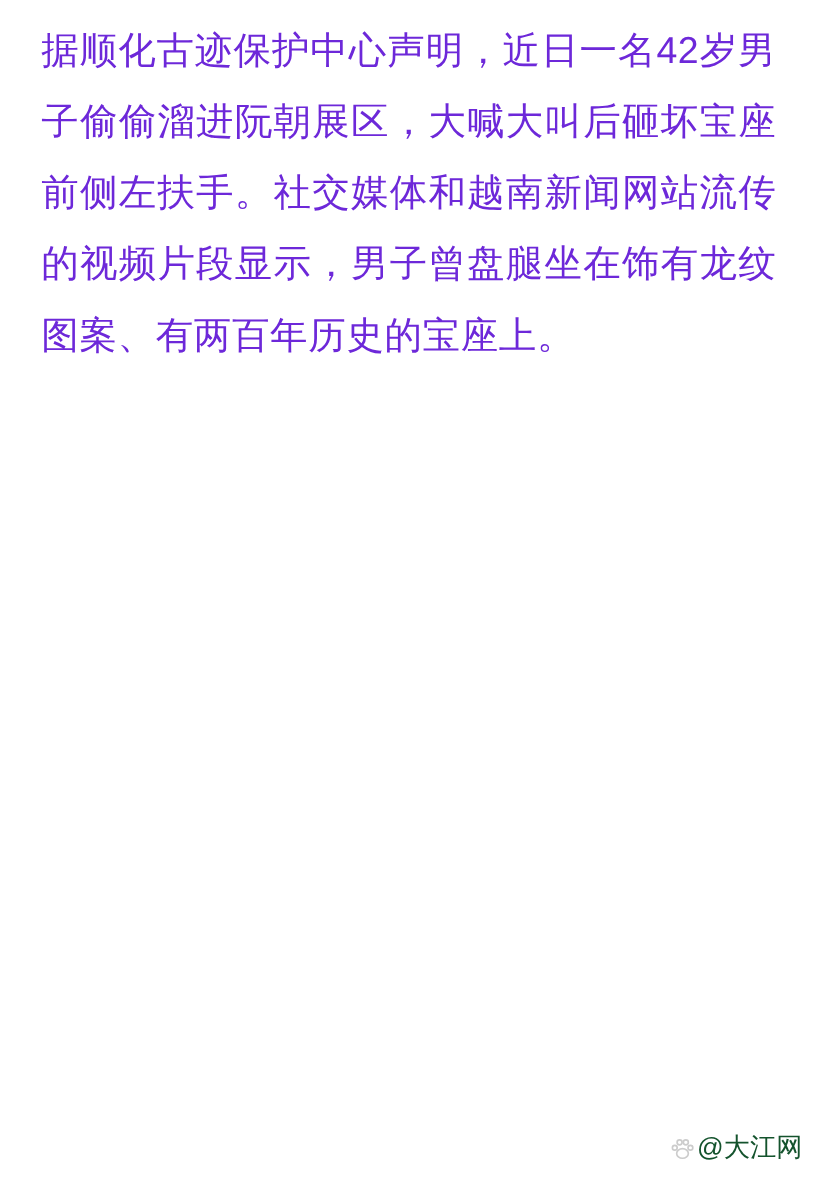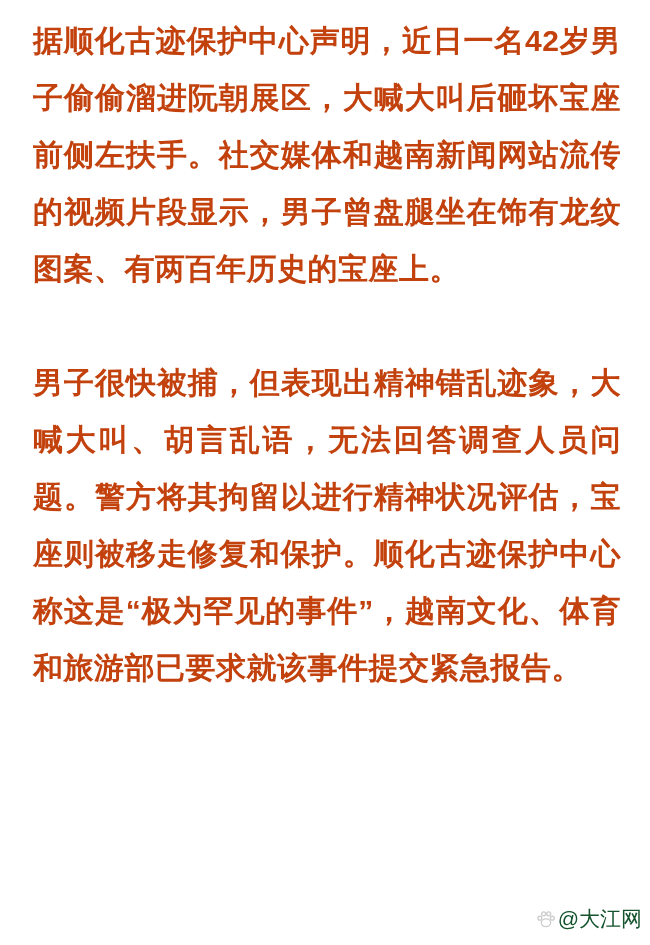--- a/index.html
+++ b/index.html
@@ -19,25 +19,25 @@
     top: 0;
     left: 0;
     width: 650px;
     box-sizing: border-box;
     padding: 12px 29px 0 33px;
   }
   .article p {
     margin: 0 0 57px 0;
     font-size: 30px;
     line-height: 57px;
-    color: #c2410c;
+    color: #6d28d9;
     text-align: justify;
     text-justify: inter-character;
     letter-spacing: 0.5px;
-    font-weight: 700;
+    font-weight: 400;
   }
   .watermark {
     position: absolute;
     right: 8px;
     bottom: 16px;
     display: flex;
     align-items: center;
     gap: 2px;
     color: #14532d;
     font-size: 21px;
@@ -52,21 +52,20 @@
   .watermark .paw svg {
     width: 100%;
     height: 100%;
   }
 </style>
 </head>
 <body>
 
 <div class="article">
   <p>据顺化古迹保护中心声明，近日一名42岁男子偷偷溜进阮朝展区，大喊大叫后砸坏宝座前侧左扶手。社交媒体和越南新闻网站流传的视频片段显示，男子曾盘腿坐在饰有龙纹图案、有两百年历史的宝座上。</p>
-  <p>男子很快被捕，但表现出精神错乱迹象，大喊大叫、胡言乱语，无法回答调查人员问题。警方将其拘留以进行精神状况评估，宝座则被移走修复和保护。顺化古迹保护中心称这是“极为罕见的事件”，越南文化、体育和旅游部已要求就该事件提交紧急报告。</p>
 </div>
 
 <div class="watermark">
   <span class="paw">
     <svg viewBox="0 0 24 24" fill="none" stroke="#cccccc" stroke-width="1.6">
       <ellipse cx="12" cy="16.5" rx="5.6" ry="4.6"></ellipse>
       <circle cx="4.6" cy="11" r="2.3"></circle>
       <circle cx="9.2" cy="5.8" r="2.4"></circle>
       <circle cx="15.2" cy="5.8" r="2.4"></circle>
       <circle cx="19.6" cy="11" r="2.3"></circle>

